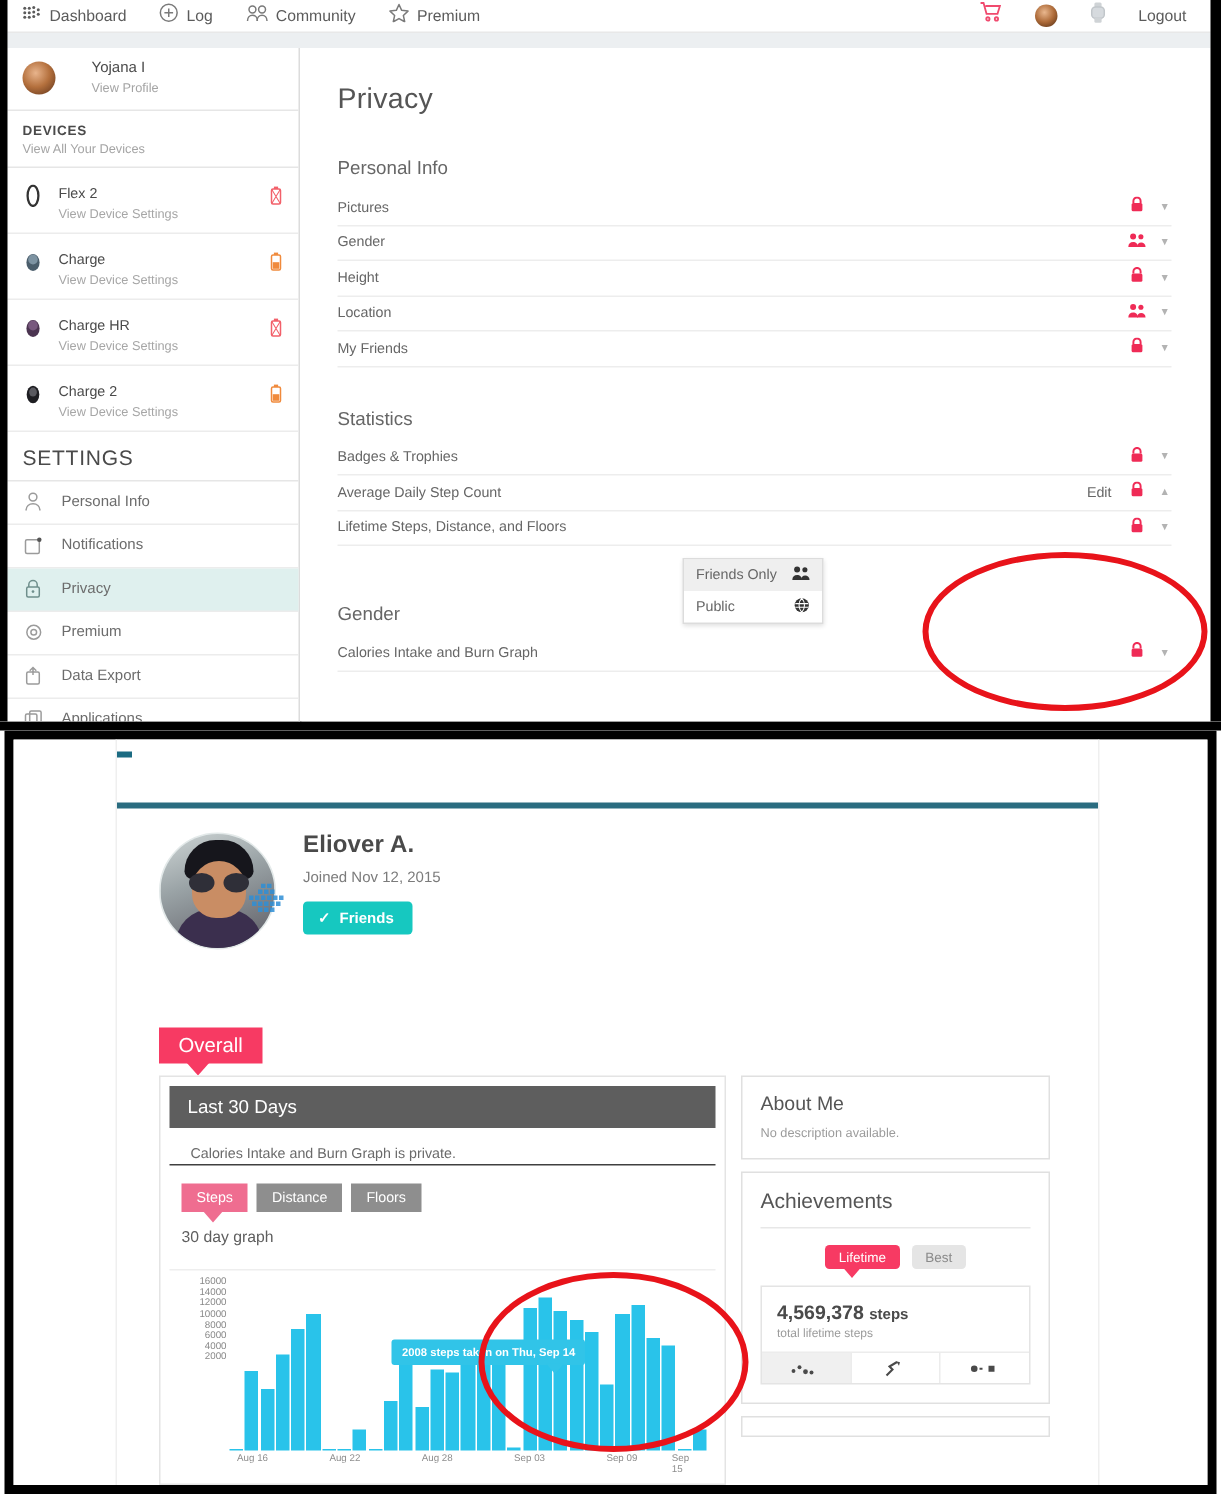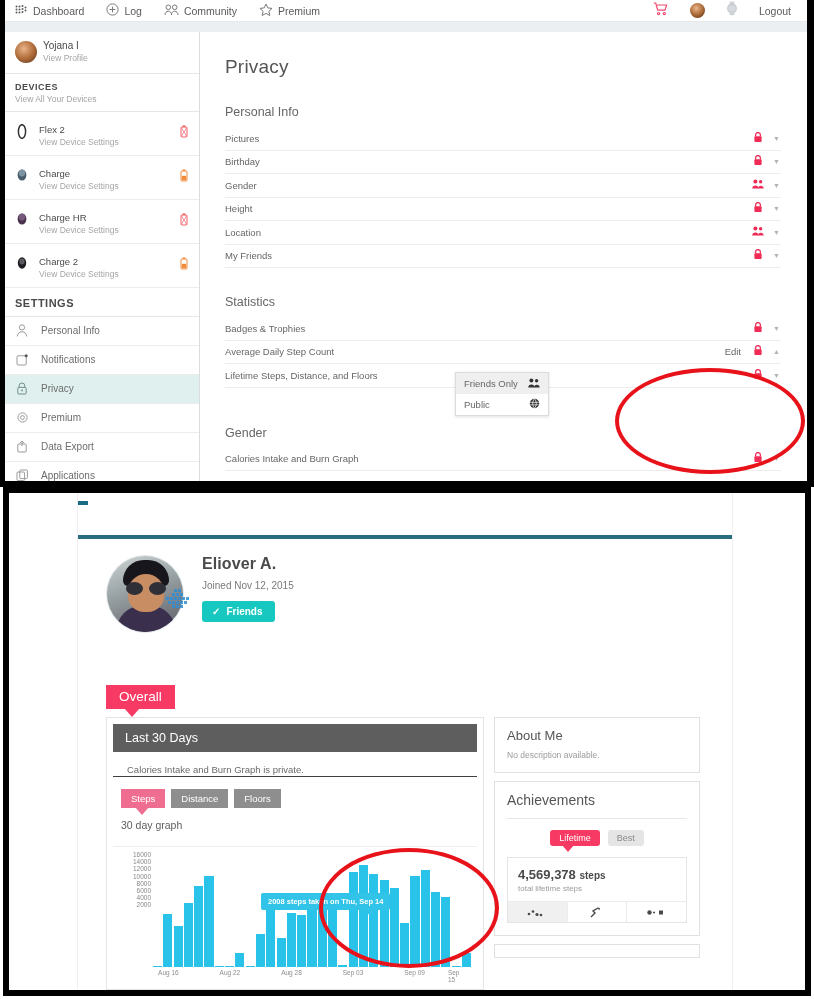--- a/index.html
+++ b/index.html
@@ -42,21 +42,21 @@
     position:absolute; left:5px; top:22px; right:7px; height:10px;
     background:#eceff1;
   }
 
   
   .sidebar {
     position:absolute; left:5px; top:32px; width:195px; bottom:0;
     background:#fff; border-right:1px solid #dcdcdc;
   }
   .side-profile {
-    display:flex; align-items:center; gap:6px; padding:8px 10px 9px 10px;
+    display:flex; align-items:center; gap:24px; padding:8px 10px 9px 10px;
     border-bottom:1px solid #e6e6e6;
   }
   .avatar-sm {
     width:22px;height:22px;border-radius:50%;
     background: radial-gradient(circle at 40% 35%, #e8b48c 0%, #b4703d 48%, #5a3018 100%);
     flex:none;
   }
   .side-name { font-size:10px; color:#4a4a4a; line-height:1.25; }
   .side-sub { font-size:8.5px; color:#a4a4a4; line-height:1.3; }
   .side-section {
@@ -68,21 +68,21 @@
     display:flex; align-items:center; gap:10px; padding:7px 10px;
     border-bottom:1px solid #ececec; position:relative;
   }
   .dev-ico { width:14px; text-align:center; flex:none; }
   .dev-txt { flex:1 1 auto; }
   .dev-name { font-size:9.5px; color:#4a4a4a; line-height:1.2;}
   .dev-sub { font-size:8.5px; color:#a6a6a6; line-height:1.3;}
   .batt { flex:none; width:9px; }
   .settings-head {
     padding:9px 10px 7px 10px; border-bottom:1px solid #e6e6e6;
-    font-size:11px; color:#4a4a4a; letter-spacing:.5px; font-weight:bold;
+    font-size:14px; color:#4a4a4a; letter-spacing:.5px; font-weight:normal;
   }
   .set-row {
     display:flex; align-items:center; gap:12px; padding:7px 10px;
     border-bottom:1px solid #ececec; font-size:10px; color:#6c6c6c;
   }
   .set-row.active { background:#dff0ee; }
   .set-ico { width:14px; height:14px; flex:none; display:flex; align-items:center; justify-content:center;}
 
   
   .main {
@@ -472,30 +472,20 @@
       </div>
 
     </div>
 
     <div class="main">
       <div class="page-title">Privacy</div>
 
       <div class="grp-title">Personal Info</div>
       <div class="prow">
         <span class="plabel">Pictures</span>
-        <span class="lockico">
-          <svg width="10" height="11" viewBox="0 0 10 11">
-              <path d="M2.6 4.4V3a2.4 2.4 0 014.8 0v1.4" fill="none" stroke="#ef2b56" stroke-width="1.3"></path>
-              <rect x="1.4" y="4.3" width="7.2" height="5.6" rx="1" fill="#ef2b56"></rect>
-            </svg>
-        </span>
-        <span class="caret">▼</span>
-      </div>
-      <div class="prow">
-        <span class="plabel">Birthday</span>
         <span class="lockico">
           <svg width="10" height="11" viewBox="0 0 10 11">
               <path d="M2.6 4.4V3a2.4 2.4 0 014.8 0v1.4" fill="none" stroke="#ef2b56" stroke-width="1.3"></path>
               <rect x="1.4" y="4.3" width="7.2" height="5.6" rx="1" fill="#ef2b56"></rect>
             </svg>
         </span>
         <span class="caret">▼</span>
       </div>
       <div class="prow">
         <span class="plabel">Gender</span>

